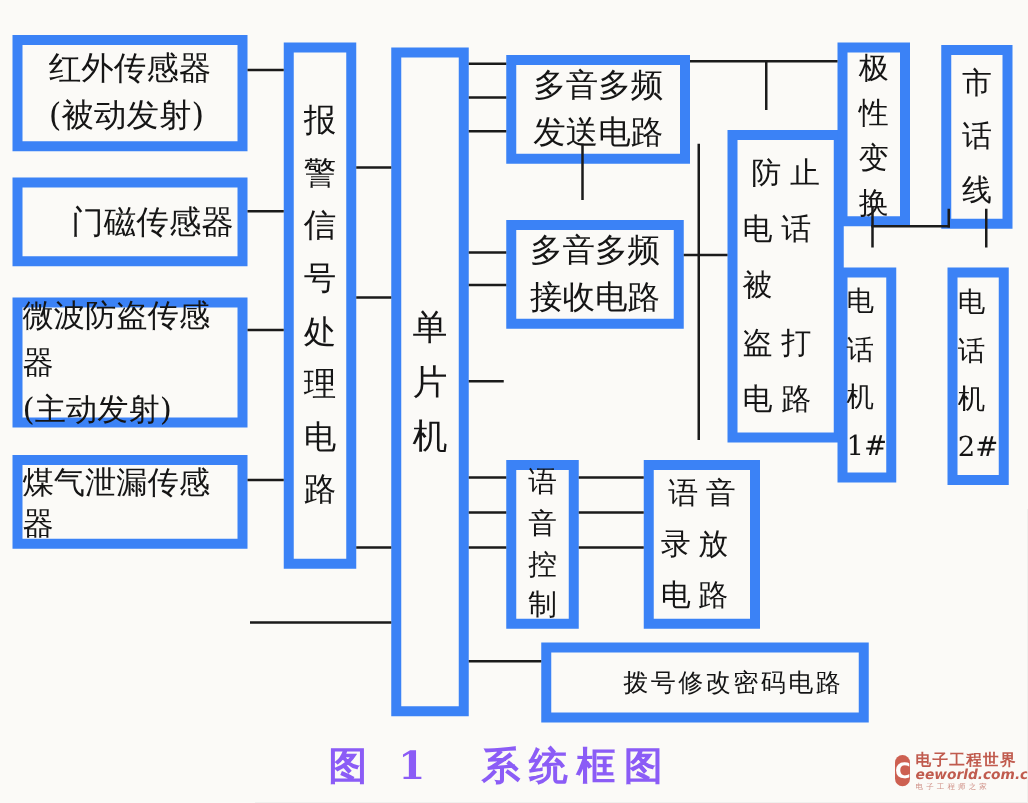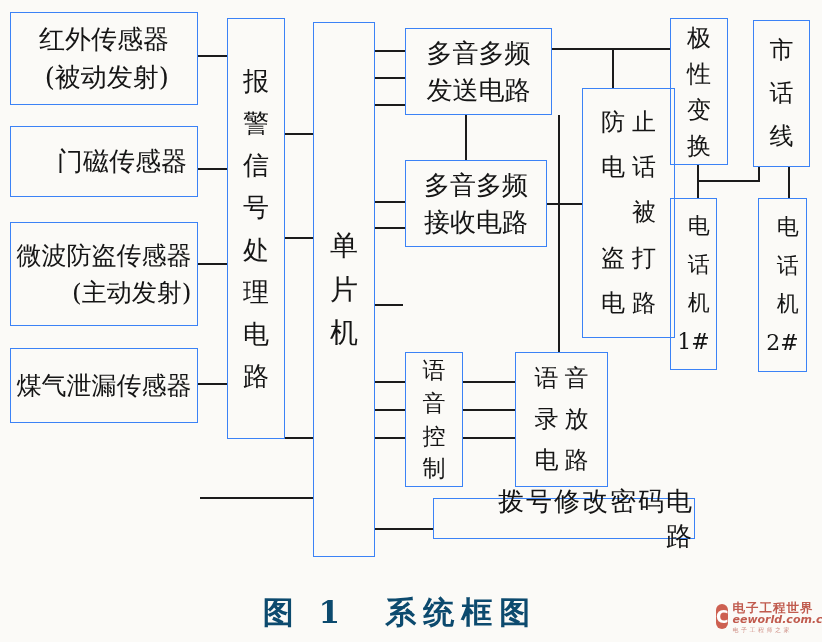--- a/index.html
+++ b/index.html
@@ -3,32 +3,33 @@
 <meta charset="utf-8">
 <style>
   html,body{margin:0;padding:0;background:#e8e8e6;}
   .stage{
     position:relative; width:822px; height:642px;
     background:#fbfaf7; overflow:hidden;
     font-family:"DejaVu Serif","Liberation Serif",serif;
     color:#151515;
   }
   .box{
-    position:absolute; border:1px solid #3b82f6; box-sizing:border-box;
+    position:absolute; border:8px solid #3b82f6; box-sizing:border-box;
     display:flex; align-items:center; justify-content:center;
-    text-align:right; white-space:pre-line; background:transparent;
+    text-align:left; white-space:pre-line; background:transparent;
     font-weight:500;
+    margin-top:16px;
   }
   .line{position:absolute; background:#1b1b1b;}
   .hline{height:2px;}
   .vline{width:2px;}
   .caption{
     position:absolute; left:210px; top:592px; width:380px;
     text-align:center; font-size:31px; font-weight:700;
-    letter-spacing:7px; color:#0c4a6e;
+    letter-spacing:7px; color:#8b5cf6;
   }
   
   .wm{
     position:absolute; left:716px; top:601px; width:106px; height:40px;
     display:flex; align-items:flex-start; gap:4px; opacity:0.8;
     font-family:"DejaVu Sans","Liberation Sans",sans-serif;
   }
   .wm-logo{
     width:25px; height:25px; background:#c23a28; border-radius:6px;
     display:flex; align-items:center; justify-content:center;
@@ -68,21 +69,21 @@
 发送电路</div>
   <div class="box" style="left:405px; top:160px; width:142px; height:87px; font-size:26px; line-height:1.4;">多音多频
 接收电路</div>
   <div class="box" style="left:405px; top:352px; width:58px; height:135px; font-size:23px; line-height:1.42;">语
 音
 控
 制</div>
   <div class="box" style="left:515px; top:352px; width:93px; height:135px; font-size:24px; line-height:1.7; letter-spacing:6px; text-indent:6px;">语音
 录放
 电路</div>
-  <div class="box" style="left:433px; top:498px; width:262px; height:41px; font-size:26px; letter-spacing:2px;padding-left:45px;">拨号修改密码电路</div>
+  <div class="box" style="left:433px; top:498px; width:262px; height:64px; font-size:20px; letter-spacing:2px;padding-left:45px;">拨号修改密码电路</div>
 
   <div class="box" style="left:582px; top:88px; width:93px; height:250px; font-size:24px; line-height:1.88; letter-spacing:7px; text-indent:7px;">防止
 电话
 被
 盗打
 电路</div>
 
   <div class="box" style="left:670px; top:18px; width:58px; height:147px; font-size:24px; line-height:1.5;">极
 性
 变

